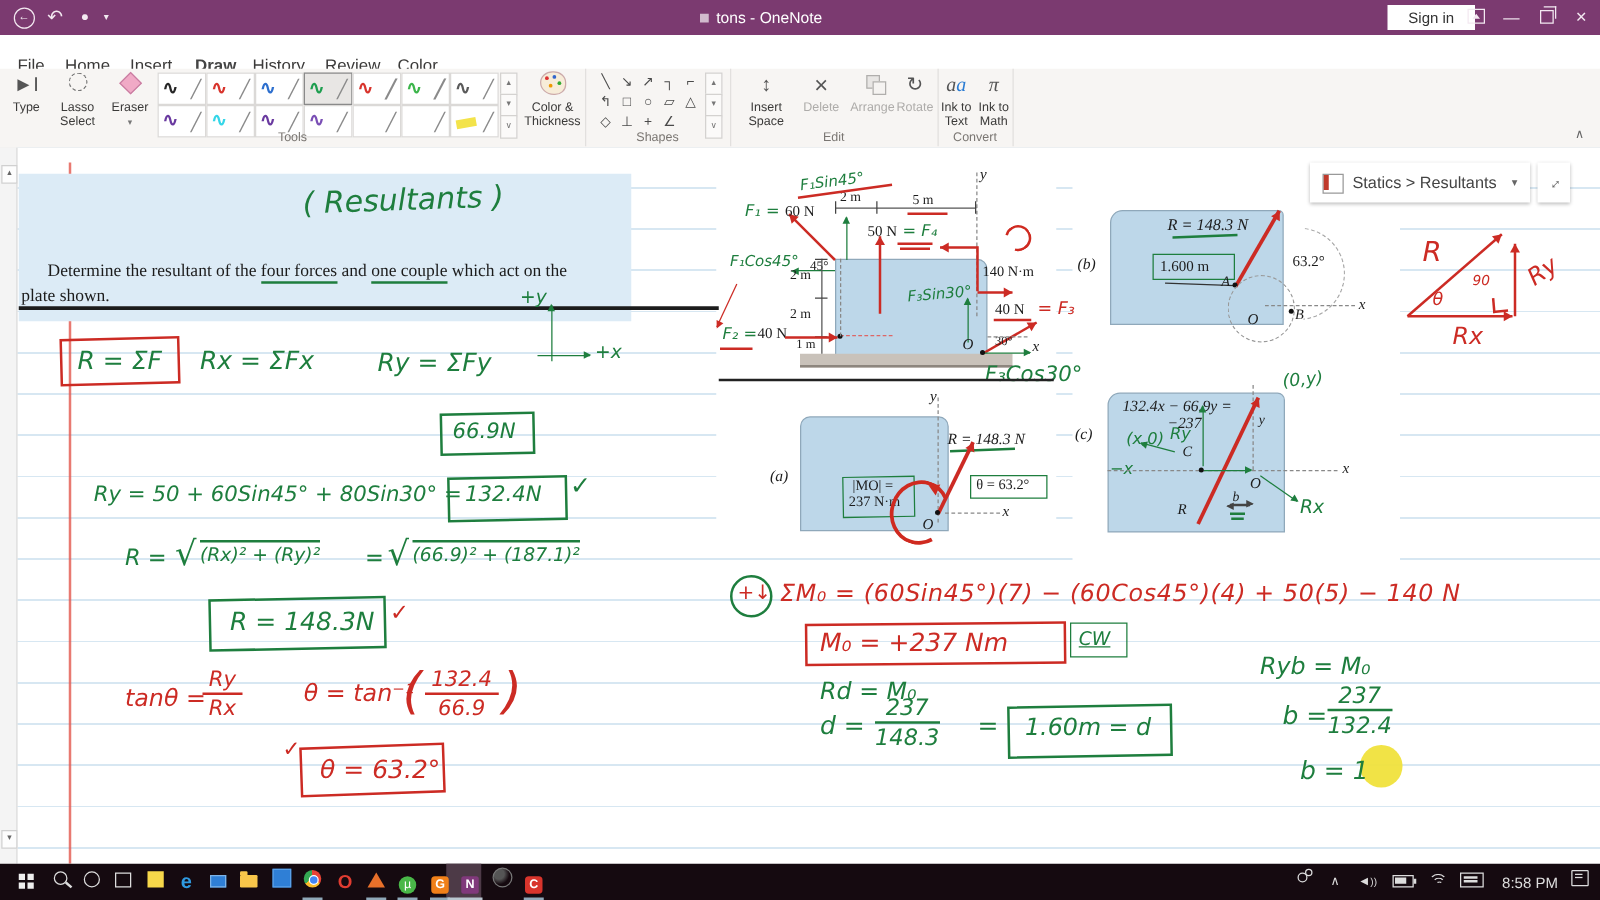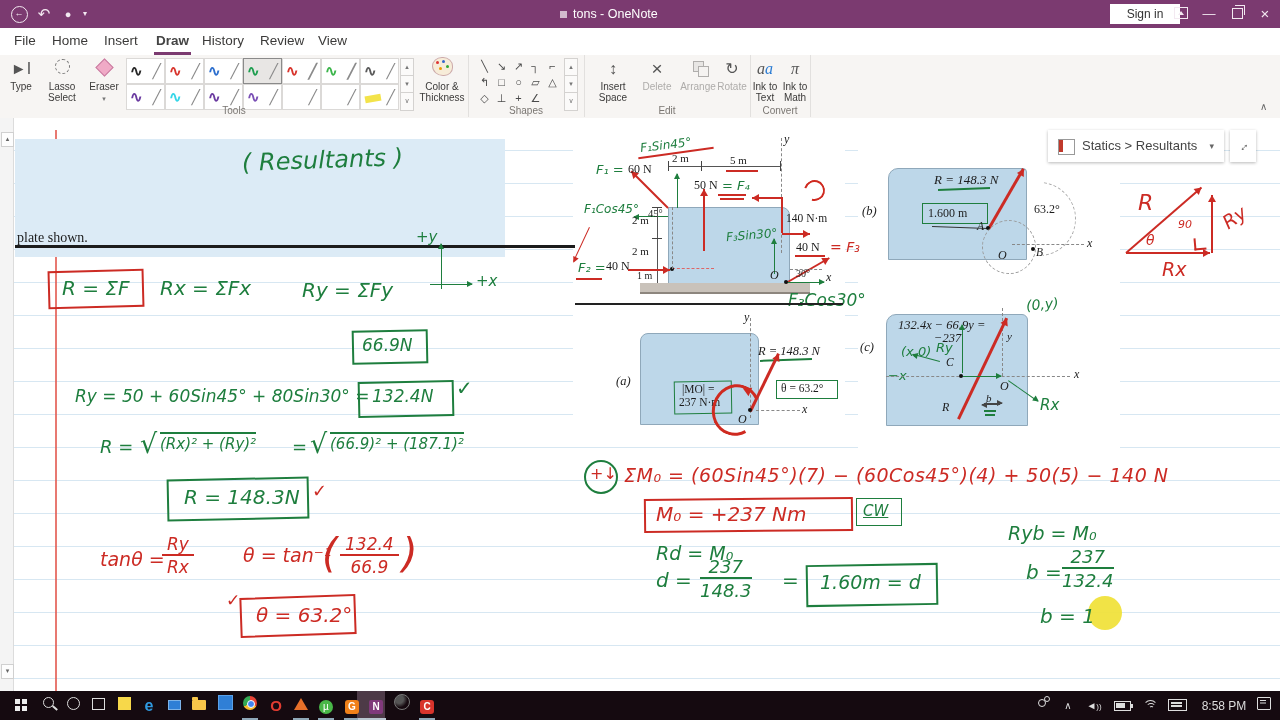--- a/index.html
+++ b/index.html
@@ -15,21 +15,21 @@
   #win-title .sq{display:inline-block;width:7px;height:7px;background:rgba(255,255,255,.65);margin-right:6px}
   #signin{position:absolute;left:1110px;top:4px;width:70px;height:20px;background:#fff;color:#333;
           font-size:12px;text-align:center;line-height:20px}
   .winctl{position:absolute;top:0;width:26px;height:28px;text-align:center;line-height:28px;color:#f3e9f1;font-size:13px}
   .ro-box{display:inline-block;width:12px;height:10px;border:1.2px solid #f3e9f1;position:relative;top:1px}
   .ro-box::after{content:"";position:absolute;left:3px;top:2px;border:3px solid transparent;border-bottom:4px solid #f3e9f1;transform:translateY(-2px)}
   .restore-ic{display:inline-block;width:9px;height:9px;border:1.2px solid #f3e9f1;position:relative;top:1px}
   .restore-ic::before{content:"";position:absolute;left:2px;top:-4px;width:9px;height:9px;border:1.2px solid #f3e9f1;border-bottom:none;border-left:none}
   
   #tabrow{position:absolute;left:0;top:28px;width:1280px;height:27px;background:#fff}
-  .tab{position:absolute;top:0;height:27px;line-height:26px;font-size:13.5px;color:#3b3a39;padding:0 2px}
+  .tab{position:absolute;top:0;height:27px;line-height:26px;font-size:13.5px;color:#3b3a39;padding:12px 2px}
   .tab.active{color:#444;font-weight:bold}
   .tab.active::after{content:"";position:absolute;left:0;right:0;bottom:0;height:3px;background:#7b3a70}
   #ribbon{position:absolute;left:0;top:55px;width:1280px;height:63px;background:#f7f5f3;border-bottom:1px solid #d8d5d2}
   .rgroup{position:absolute;top:0;height:62px;border-right:1px solid #e2e0de}
   .glabel{position:absolute;bottom:1px;width:100%;text-align:center;font-size:10px;color:#7a7672}
   .bigbtn{position:absolute;top:2px;text-align:center;font-size:10px;color:#3b3a39;line-height:11px}
   .bigbtn .ic{display:block;height:24px;line-height:24px;font-size:16px;color:#555}
   .gray{color:#aeacaa}
   .pen-cell{position:absolute;width:37px;height:24px;background:#fff;border:1px solid #dbd9d7;text-align:left;overflow:hidden}
   .pen-cell .wave{font-size:15px;font-weight:bold;position:absolute;left:3px;top:1px;line-height:22px}
@@ -144,21 +144,21 @@
   <div class="winctl" style="left:1252px;font-size:15px"><span>×</span></div>
 </div>
 
 <div id="tabrow">
   <div class="tab" style="left:12px">File</div>
   <div class="tab" style="left:50px">Home</div>
   <div class="tab" style="left:102px">Insert</div>
   <div class="tab active" style="left:154px">Draw</div>
   <div class="tab" style="left:200px">History</div>
   <div class="tab" style="left:258px">Review</div>
-  <div class="tab" style="left:316px">View</div>
+  <div class="tab" style="left:316px">Color</div>
 </div>
 
 <div id="ribbon">
 
   <div class="rgroup" style="left:0;width:468px">
     <div class="bigbtn" style="left:4px;width:34px">
       <span class="ic">►I</span><span>Type</span></div>
     <div class="bigbtn" style="left:42px;width:40px">
       <span class="ic"><span class="dashcirc"></span></span>
       <span>Lasso</span><br><span>Select</span></div>
@@ -282,20 +282,23 @@
 
 <div id="page">
   <div id="rules"></div>
   <div id="margin-line"></div>
 
   <div class="whiteblock" style="left:573px;top:14px;width:272px;height:310px"></div>
   <div class="whiteblock" style="left:858px;top:14px;width:262px;height:316px"></div>
 
   <div class="bluecard" style="left:15px;top:21px;width:490px;height:118px"></div>
   <div class="hw g" style="left:242px;top:28px;font-size:24px;transform:rotate(-2deg)">( Resultants )</div>
+  <div class="pr" style="left:38px;top:92px;font-size:14px">
+    <span>Determine the resultant of the </span><span style="border-bottom:2px solid #1e7e3e">four forces</span><span> and </span><span style="border-bottom:2px solid #1e7e3e">one couple</span><span> which act on the</span>
+  </div>
   <div class="pr" style="left:17px;top:112px;font-size:14px">plate shown.</div>
   <div class="line" style="left:15px;top:127px;width:560px;height:2.5px"></div>
   <div class="arr r t" style="left:589px;top:108px;width:38px;--r:115deg"></div>
 
   <div class="hw g" style="left:416px;top:110px;font-size:15px">+y</div>
   <div class="arr t g" style="left:442px;top:170px;width:45px;--r:-90deg"></div>
   <div class="arr t g" style="left:430px;top:166px;width:42px;--r:0deg"></div>
   <div class="hw g" style="left:476px;top:154px;font-size:15px">+x</div>
 
   <div class="rbox" style="left:48px;top:152px;width:92px;height:34px"></div>

